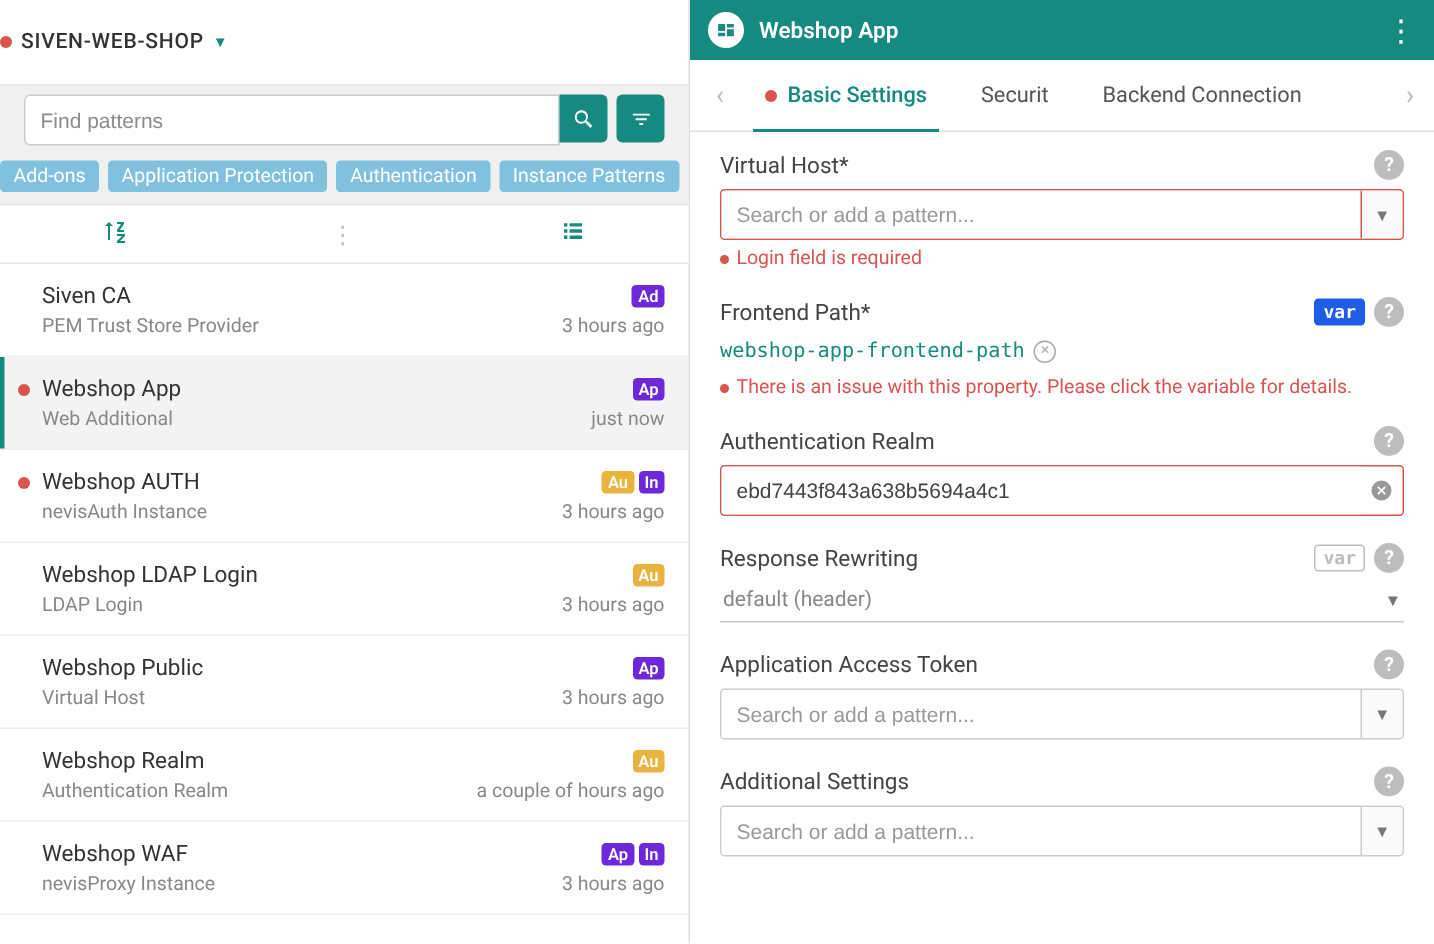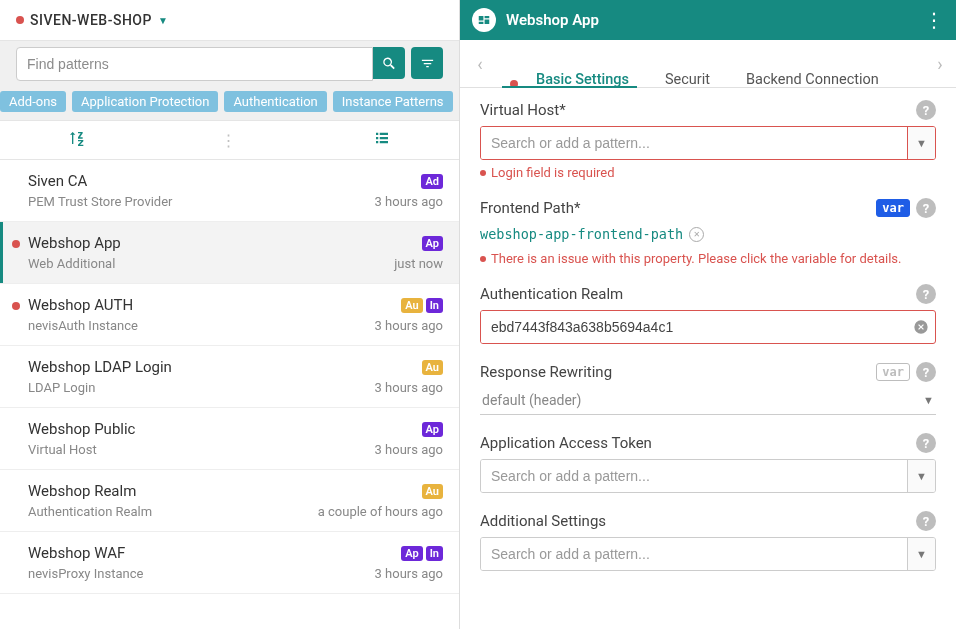--- a/index.html
+++ b/index.html
@@ -2,21 +2,21 @@
 <html><head>
 <meta charset="utf-8">
 <style>
   html, body { margin:0; padding:0; font-family:"Segoe UI", Roboto, Arial, sans-serif; font-size:14px; color:#333; background:#fff; height:629px; width:956px; overflow:hidden;}
   * { box-sizing:border-box; }
 
   .app { display:flex; height:629px; width:956px; }
 
   
   .left { width:460px; border-right:1px solid #ddd; display:flex; flex-direction:column; background:#fff;}
-  .left-header { height:40px; display:flex; align-items:center; padding:0 16px; gap:6px; }
+  .left-header { height:56px; display:flex; align-items:center; padding:0 0; gap:6px; }
   .dot-red { width:8px; height:8px; border-radius:50%; background:#d9534f; display:inline-block; }
   .left-title { font-size:14px; letter-spacing:0.5px; color:#333; font-weight:500;}
   .drop-caret { color:#168a81; font-size:10px; }
 
   .search-row { padding:6px 16px; display:flex; gap:6px; background:#f0f0f0; border-top:1px solid #e5e5e5;}
   .search-input { flex:1; height:32px; border:1px solid #ccc; border-radius:4px 0 0 4px; padding:16px 10px; color:#444; font-size:14px; }
   .search-input::placeholder { color:#8c8c8c; }
   .btn-sq { width:32px; height:32px; background:#168a81; border:none; border-radius:4px; color:#fff; display:flex; align-items:center; justify-content:center; cursor:pointer; font-size:15px;}
   .btn-sq.search { border-radius:0 4px 4px 0; margin-left:-6px;}
   .btn-sq svg { fill:#fff; }
@@ -47,21 +47,21 @@
   .right-header { height:40px; background:#168a81; color:#fff; display:flex; align-items:center; padding:0 12px; gap:10px; position:relative;}
   .rh-icon { width:24px; height:24px; background:#fff; border-radius:50%; display:flex; align-items:center; justify-content:center;}
   .rh-icon svg { fill:#168a81; }
   .rh-title { font-weight:600; font-size:15px;}
   .rh-menu { position:absolute; right:12px; color:#fff; font-size:20px; cursor:pointer; line-height:1;}
 
   .tabs { display:flex; align-items:center; border-bottom:1px solid #e0e0e0; padding:0 8px; height:48px; position:relative;}
   .tab-scroll { font-size:18px; color:#bbb; width:24px; text-align:center; cursor:pointer;}
   .tab-scroll.right-arr { position:absolute; right:4px; background:#fff;}
   .tabstrip { flex:1; display:flex; overflow:hidden; }
-  .tab { padding:0 18px; height:48px; display:flex; align-items:flex-end; gap:18px; font-size:14.5px; color:#555; cursor:pointer; white-space:nowrap; position:relative;}
+  .tab { padding:0 18px; height:48px; display:flex; align-items:center; gap:7px; font-size:14.5px; color:#555; cursor:pointer; white-space:nowrap; position:relative;}
   .tab.active { color:#168a81; font-weight:500;}
   .tab.active::after { content:""; position:absolute; left:10px; right:10px; bottom:-1px; height:3px; background:#168a81;}
   .tab .dot-red { margin-right:0; }
   .tab.secur { color:#555; }
 
   .form { flex:1; overflow-y:auto; padding:12px 20px 30px 20px; }
   .field { margin-bottom:18px; }
   .f-label-row { display:flex; justify-content:space-between; align-items:center; margin-bottom:6px;}
   .f-label { font-size:15px; color:#444; }
   .f-actions { display:flex; gap:6px; align-items:center;}

